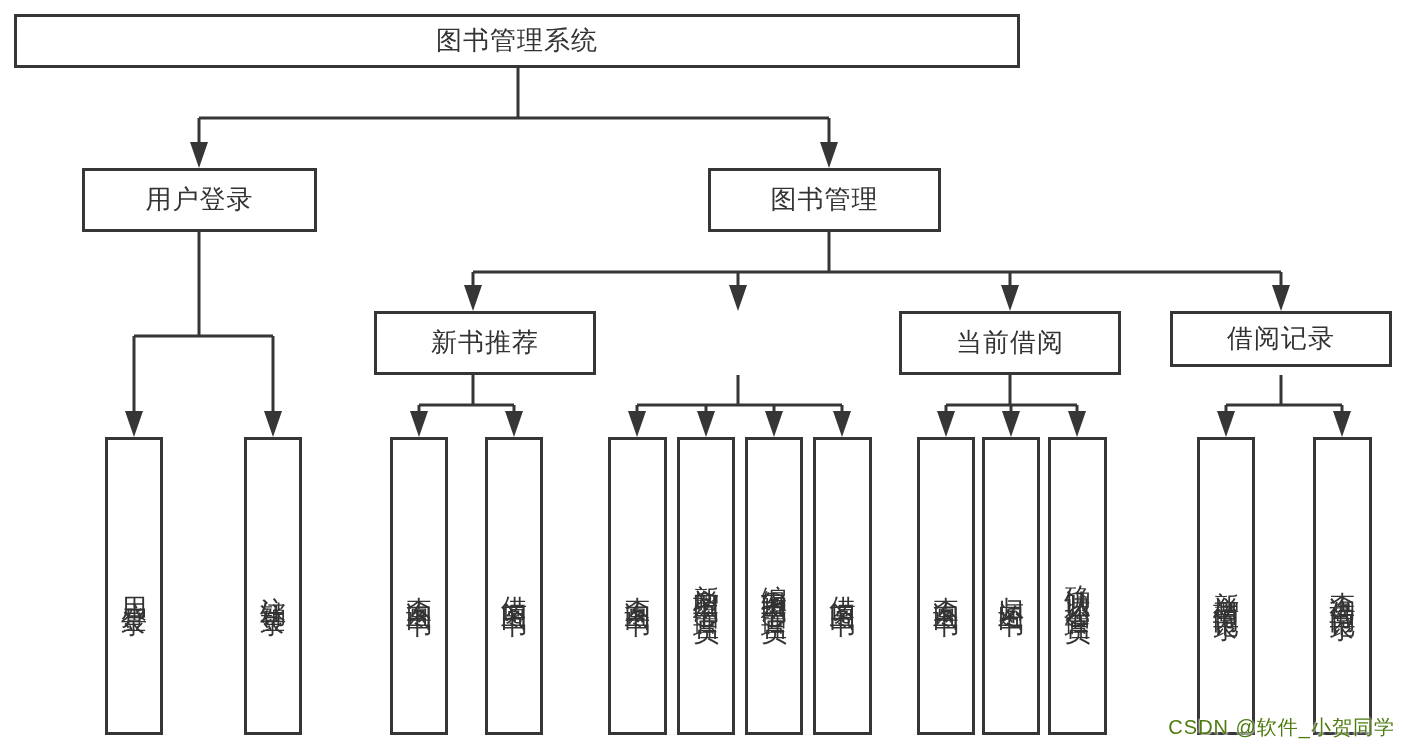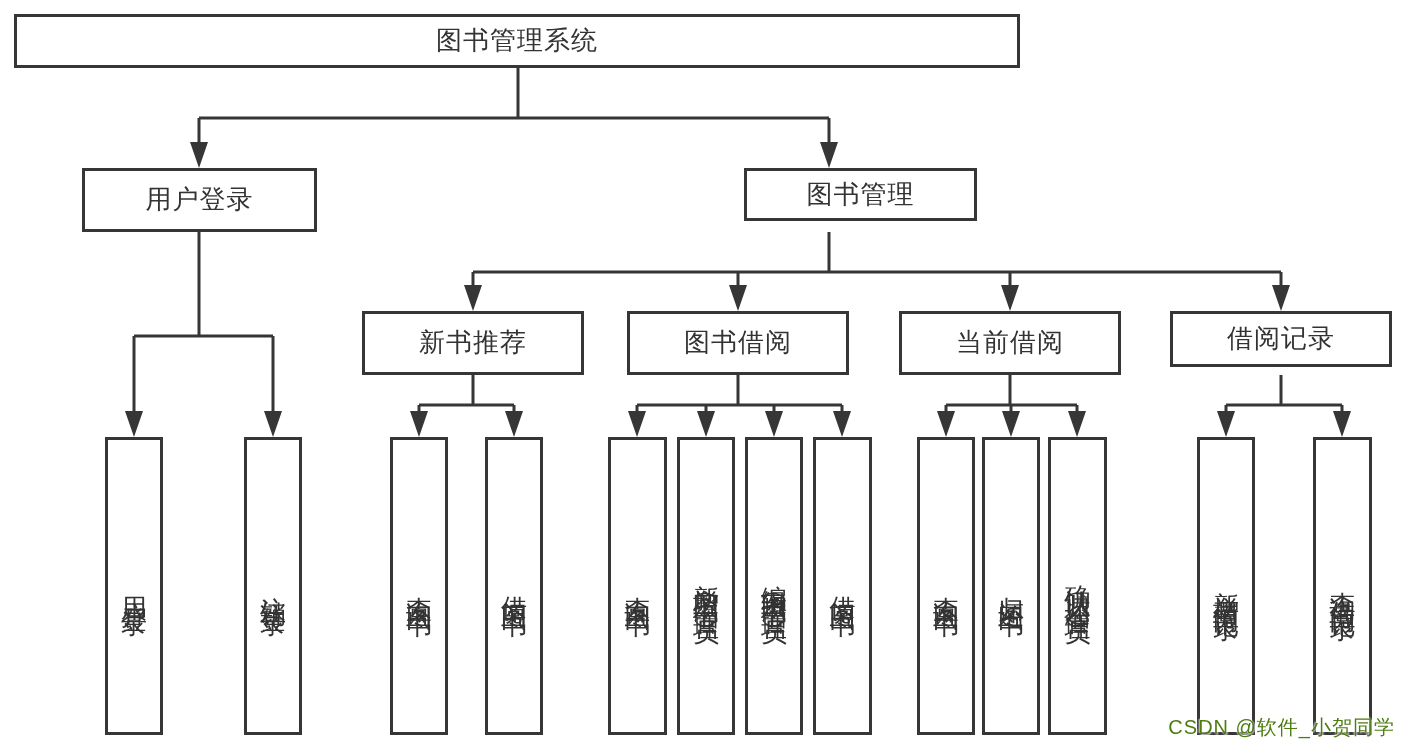--- a/index.html
+++ b/index.html
@@ -79,29 +79,26 @@
              M1217 411 L1235 411 L1226 437 Z  M1333 411 L1351 411 L1342 437 Z"></path>
   </svg>
 
   <div class="node" style="left:14px; top:14px; width:1006px; height:54px">
     <span>图书管理系统</span>
   </div>
 
   <div class="node" style="left:82px; top:168px; width:235px; height:64px">
     <span>用户登录</span>
   </div>
-  <div class="node" style="left:744px; top:168px; width:233px; height:53px">
+  <div class="node" style="left:708px; top:168px; width:233px; height:64px">
     <span>图书管理</span>
   </div>
 
-  <div class="node" style="left:362px; top:311px; width:222px; height:64px">
+  <div class="node" style="left:374px; top:311px; width:222px; height:64px">
     <span>新书推荐</span>
-  </div>
-  <div class="node" style="left:627px; top:311px; width:222px; height:64px">
-    <span>图书借阅</span>
   </div>
   <div class="node" style="left:899px; top:311px; width:222px; height:64px">
     <span>当前借阅</span>
   </div>
   <div class="node" style="left:1170px; top:311px; width:222px; height:56px">
     <span>借阅记录</span>
   </div>
 
   <div class="node vert" style="left:105px; top:437px; width:58px; height:298px">
     <span class="vtext">用户登录</span>

